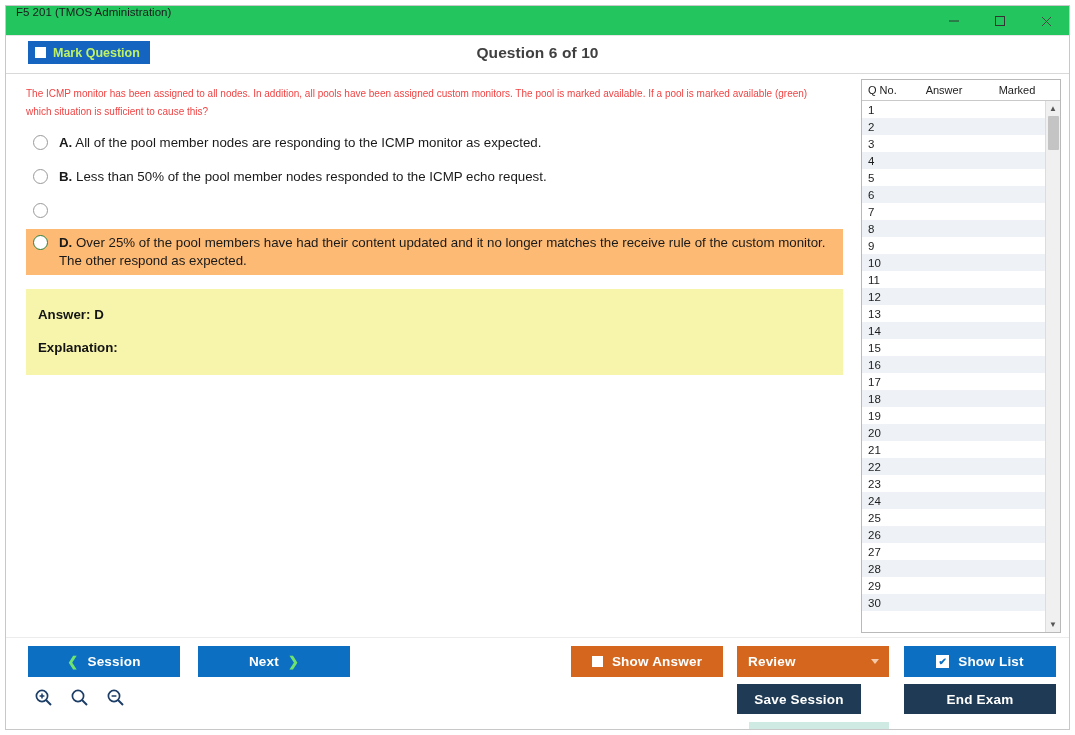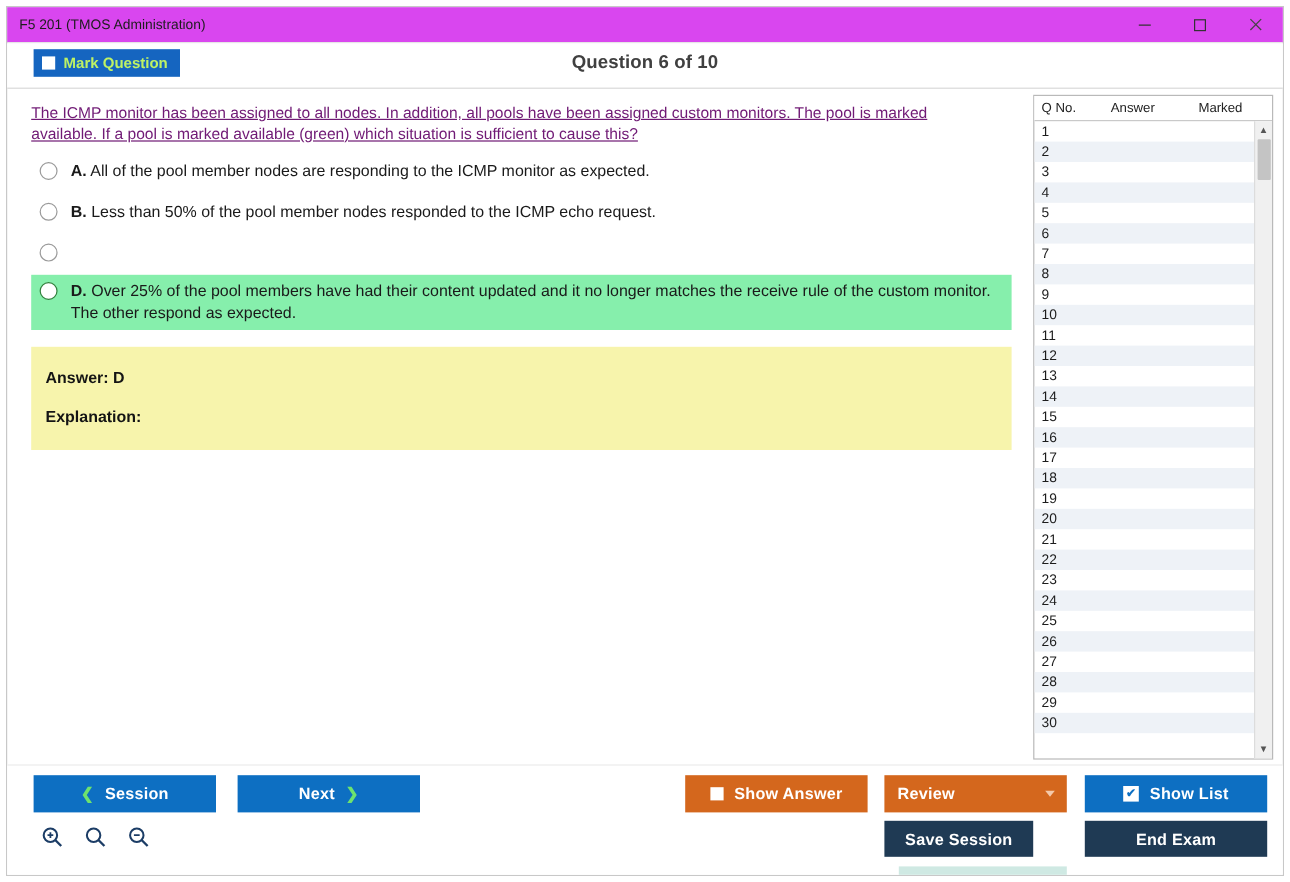--- a/index.html
+++ b/index.html
@@ -18,22 +18,21 @@
     border: 1px solid #c8c8c8;
     background: #ffffff;
     display: flex;
     flex-direction: column;
   }
   
   .titlebar {
     height: 30px;
     flex: 0 0 30px;
     display: flex;
-    align-items: center;
-    background: #d946ef;
+    background: #22c55e;
     border-bottom: 1px solid #e6e6e6;
   }
   .titlebar-title {
     font-size: 11.5px;
     color: #1c1c1c;
     padding-left: 10px;
     flex: 1 1 auto;
     white-space: nowrap;
   }
   .win-btns { display: flex; height: 30px; }
@@ -88,40 +87,39 @@
     position: relative;
     min-height: 0;
   }
   .question-pane {
     flex: 1 1 auto;
     position: relative;
     padding: 11px 18px 0 20px;
     min-width: 0;
   }
   .qtext {
-    font-size: 13px;
-    color: #701a75;
+    font-size: 10px;
+    color: #ef4444;
     line-height: 18px;
     margin: 0 0 8px 0;
     max-width: 800px;
-    text-decoration: underline;
   }
   .options { margin-top: 8px; }
   .option {
     display: flex;
     align-items: flex-start;
     gap: 11px;
     padding: 5px 6px 5px 7px;
     margin-bottom: 6px;
     font-size: 13.3px;
     line-height: 18px;
     color: #1a1a1a;
   }
   .option.correct {
-    background: #86efac;
+    background: #fdba74;
   }
   .radio {
     flex: 0 0 auto;
     width: 15px; height: 15px;
     border-radius: 50%;
     border: 1.6px solid #9a9a9a;
     background: #ffffff;
     margin-top: 1px;
   }
   .option.correct .radio { border-color: #2f7f3b; }

